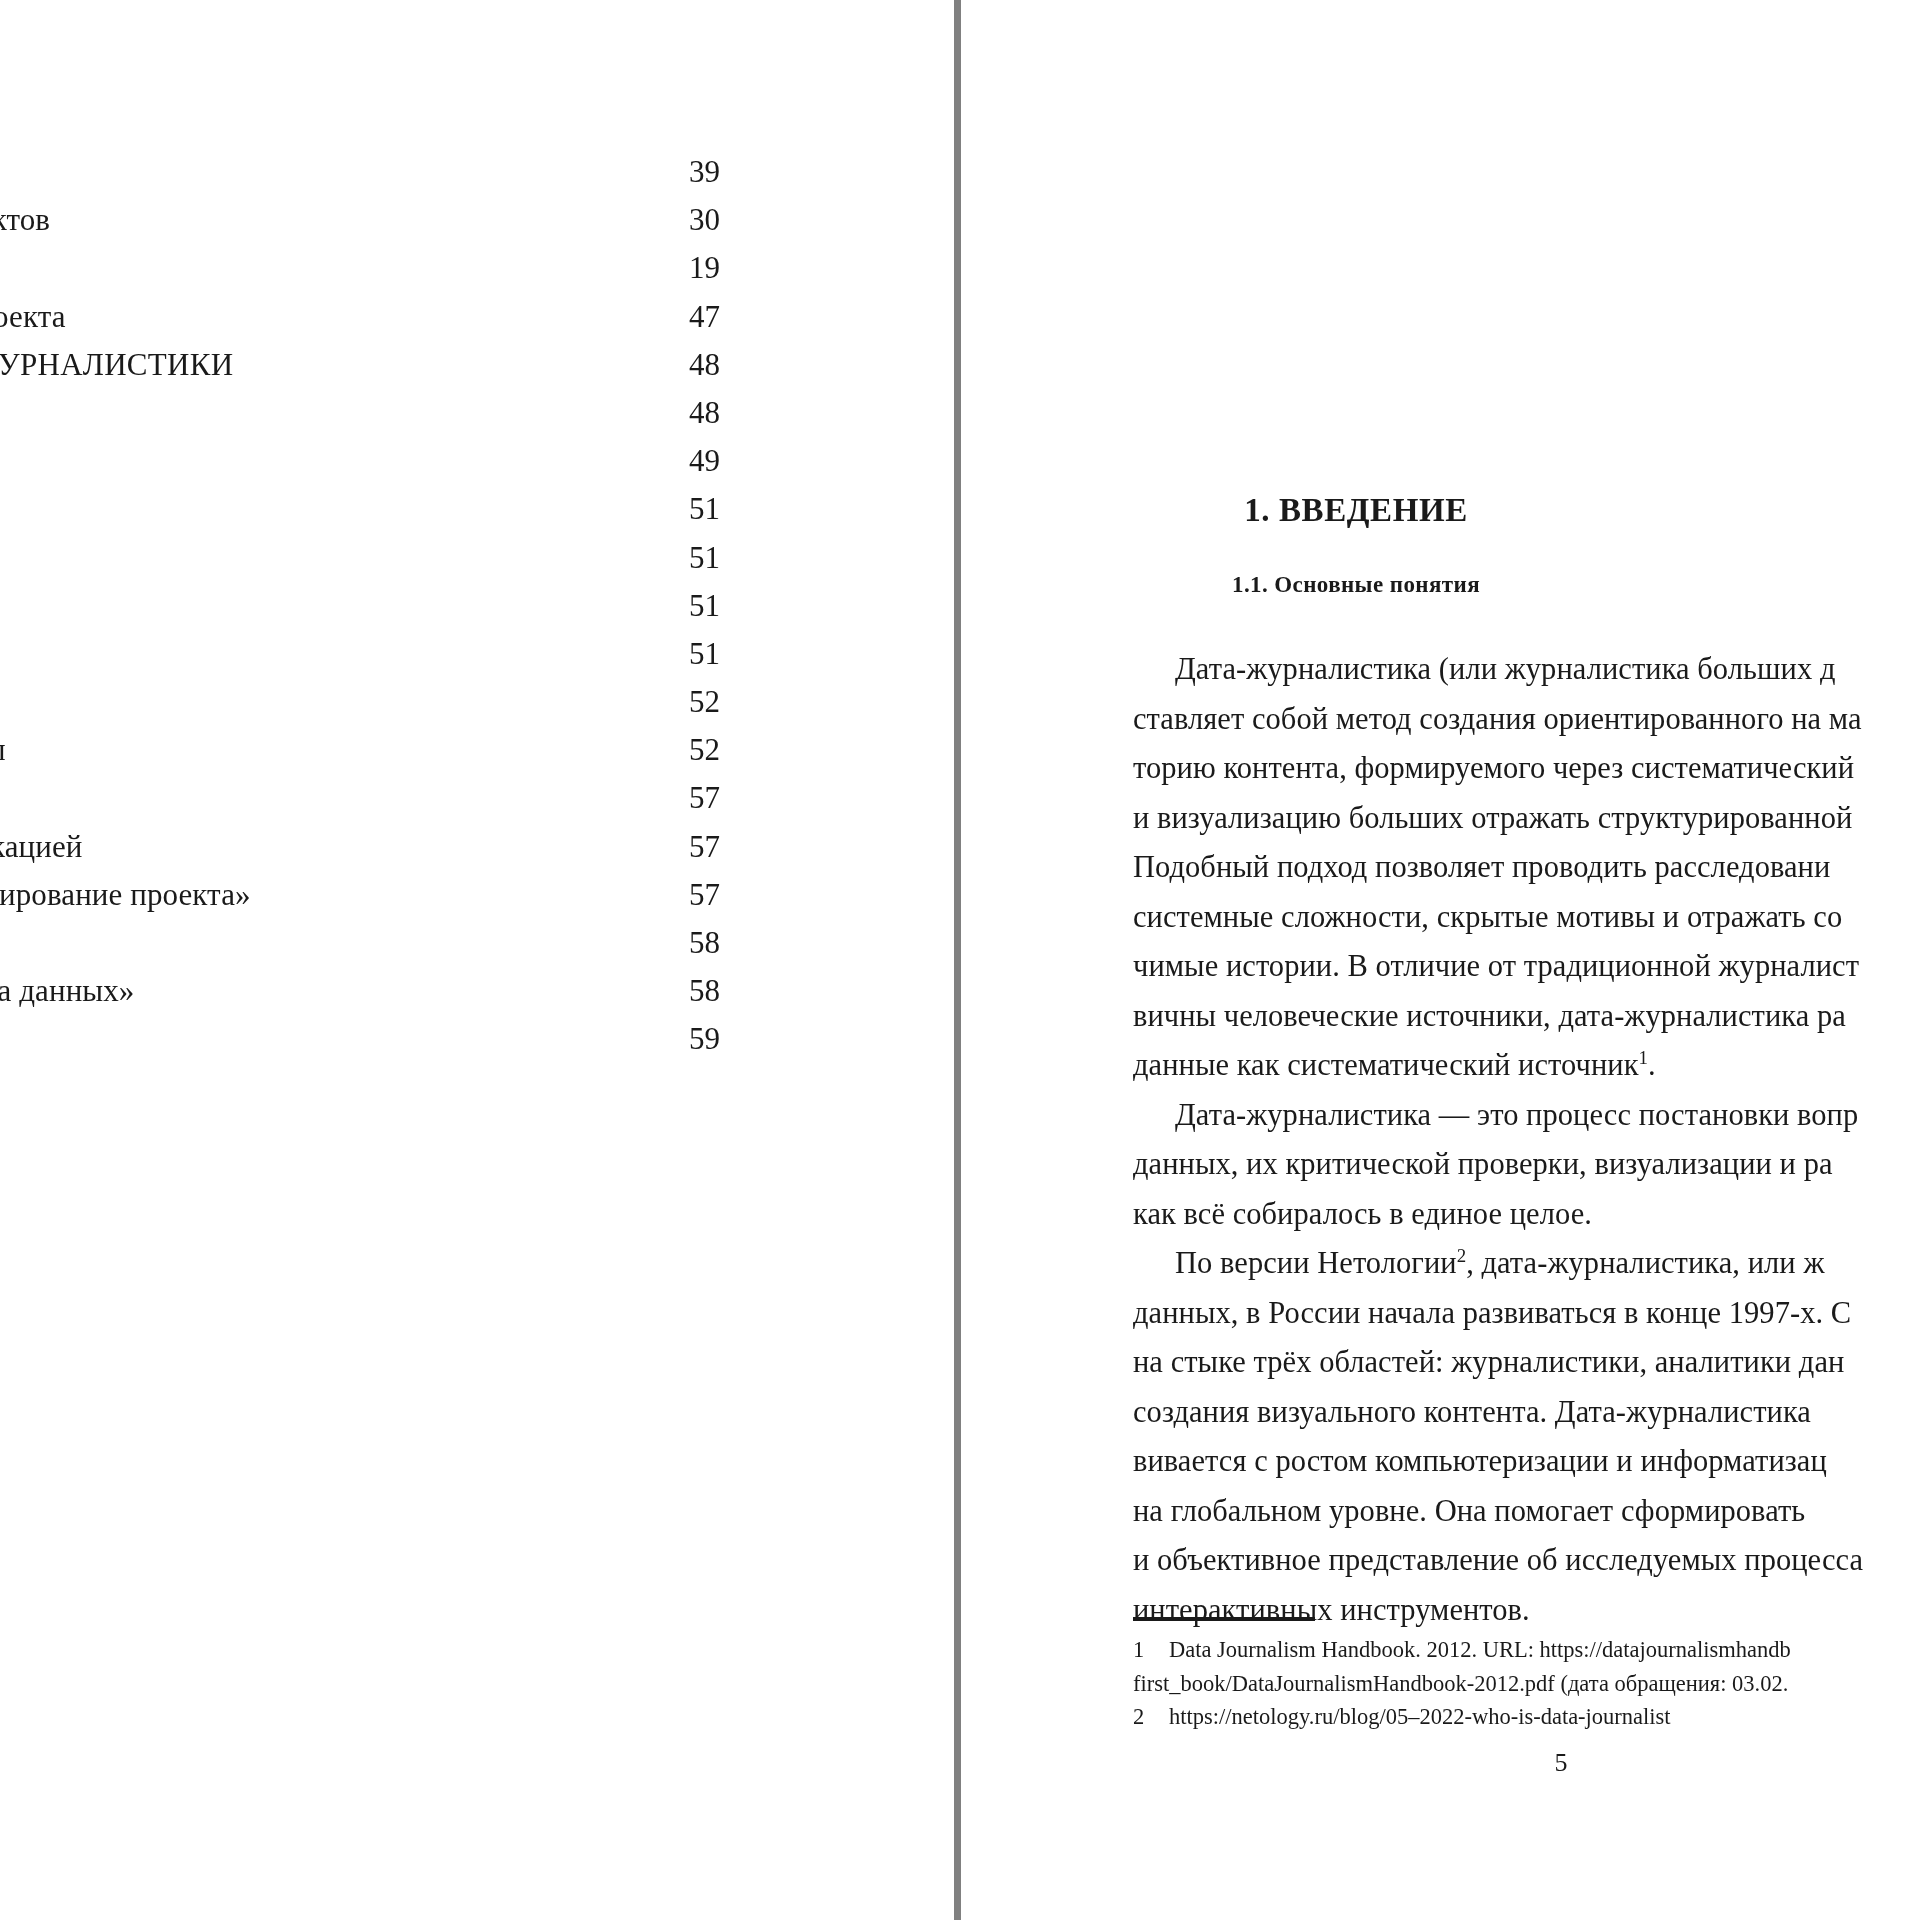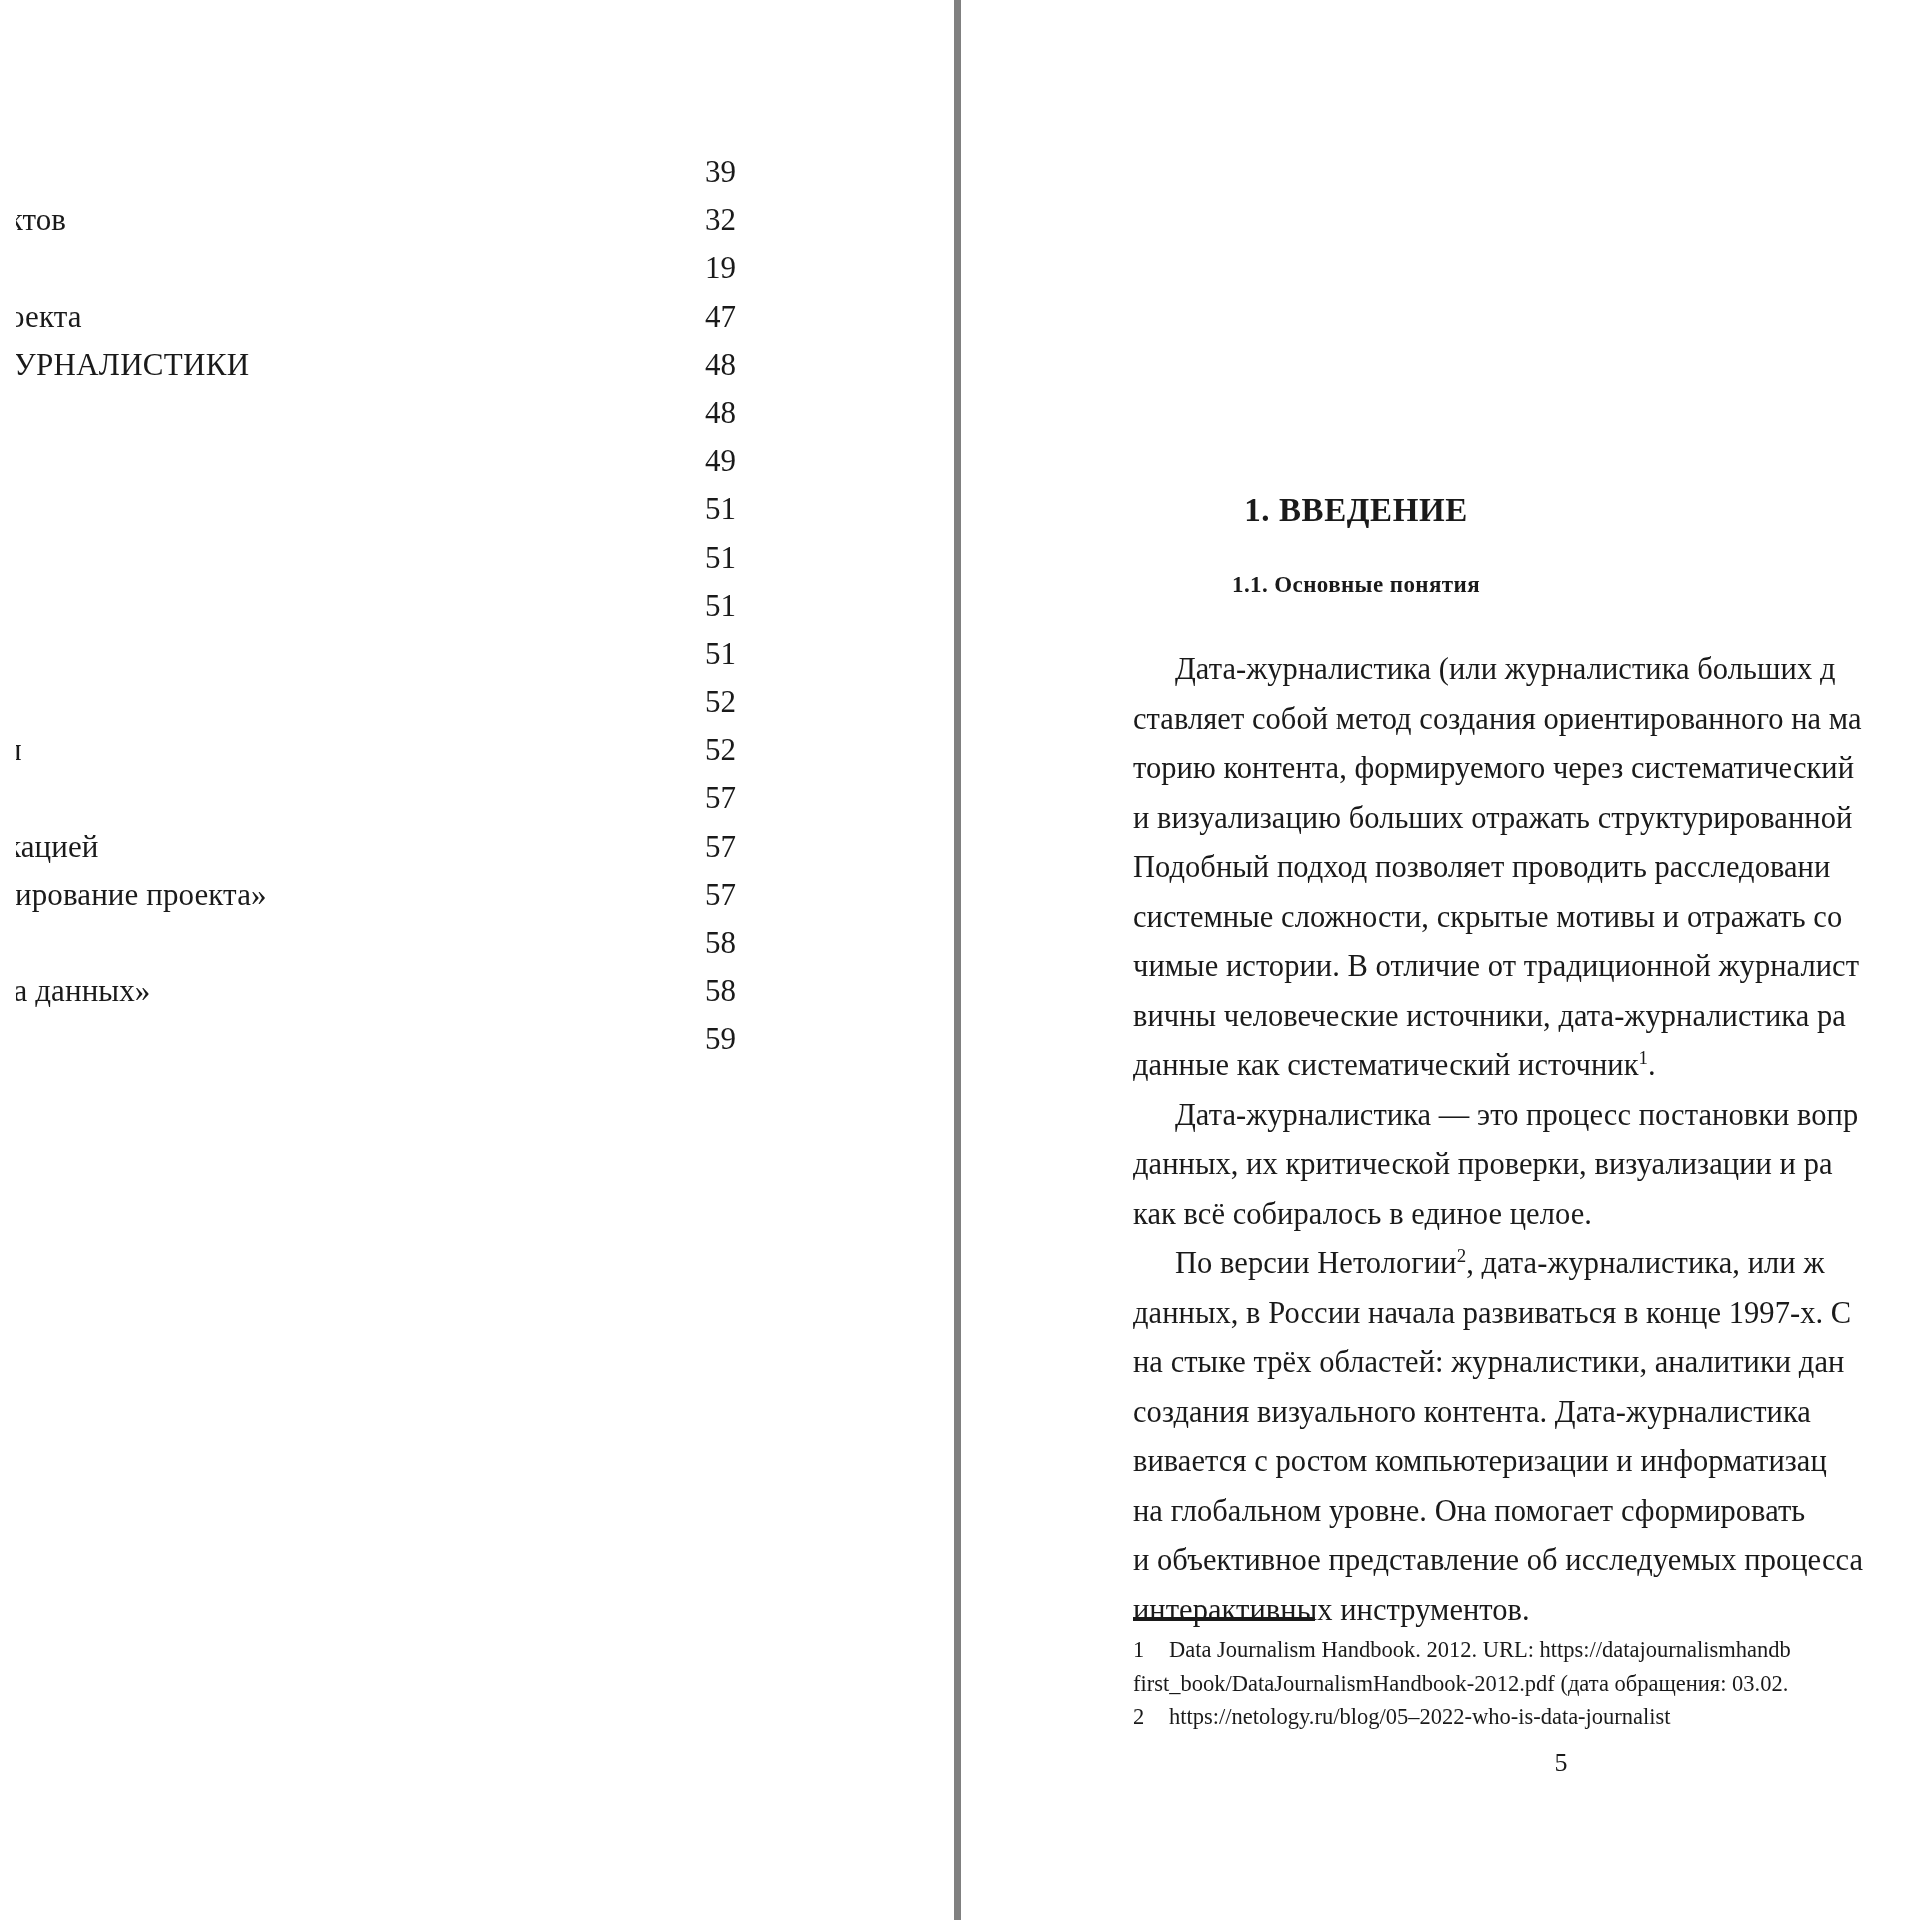--- a/index.html
+++ b/index.html
@@ -29,21 +29,21 @@
     left: 954px;
     top: 0;
     width: 7px;
     height: 1920px;
     background: #808080;
   }
 
   
   .page-left {
     position: absolute;
-    left: 16px;
+    left: 0;
     top: 0;
     width: 954px;
     height: 1920px;
     overflow: hidden;
     background: #ffffff;
   }
   .toc {
     position: absolute;
     
     left: -372px;
@@ -180,21 +180,21 @@
 <div class="spread">
 
   <div class="page-left">
     <div class="toc" id="toc-list">
         <div class="toc-row">
           <div class="toc-title">ние и публикация данных</div>
           <div class="toc-page">39</div>
         </div>
         <div class="toc-row">
           <div class="toc-title">вые особенности дата-проектов</div>
-          <div class="toc-page">32</div>
+          <div class="toc-page">30</div>
         </div>
         <div class="toc-row">
           <div class="toc-title">ное хранение (для команд)</div>
           <div class="toc-page">19</div>
         </div>
         <div class="toc-row">
           <div class="toc-title">ументы для оформления проекта</div>
           <div class="toc-page">47</div>
         </div>
         <div class="toc-row caps">

